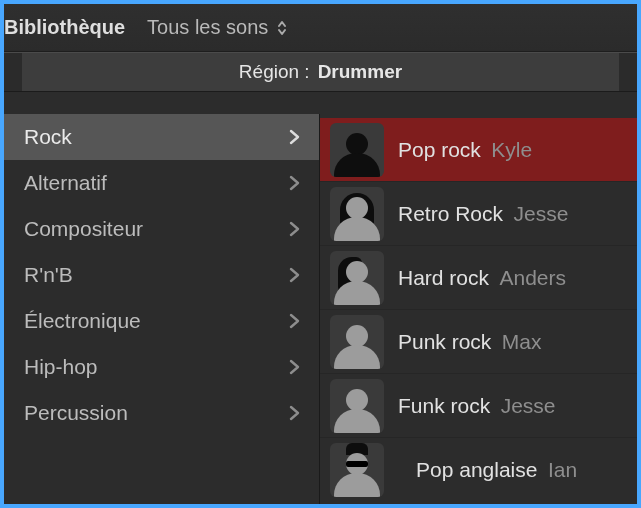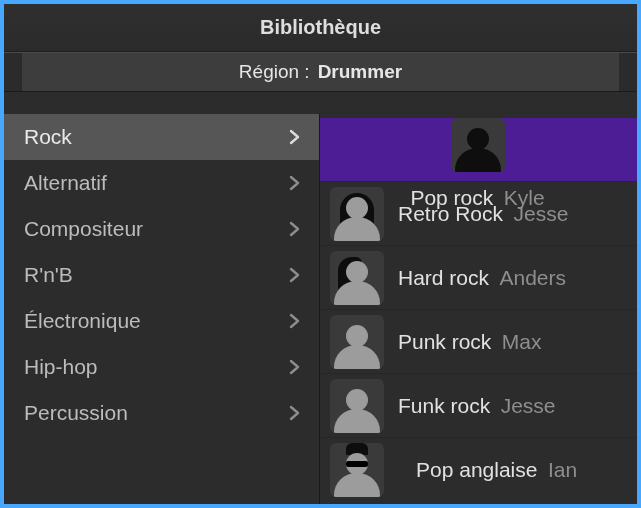--- a/index.html
+++ b/index.html
@@ -1,21 +1,21 @@
 <!DOCTYPE html>
 <html><head>
   <meta charset="utf-8">
   <style>
     * { margin: 0; padding: 0; box-sizing: border-box; font-family: -apple-system, "Helvetica Neue", Arial, sans-serif; -webkit-font-smoothing: antialiased; }
     html, body { width: 641px; height: 508px; background: #48a7ff; }
 
     .frame { position: absolute; left: 4px; top: 4px; right: 4px; bottom: 4px; background: #2c2c2c; overflow: hidden; }
 
     
-    .hdr1 { height: 48px; display:flex; align-items:center; justify-content:center; gap: 22px; color:#cfcfcf; font-size: 20px; background: linear-gradient(#2f2f2f, #2b2b2b); border-bottom:1px solid #1e1e1e; }
+    .hdr1 { height: 48px; display:flex; align-items:center; gap: 22px; color:#cfcfcf; font-size: 20px; background: linear-gradient(#2f2f2f, #2b2b2b); border-bottom:1px solid #1e1e1e; }
     .hdr1 .lib { font-weight: 600; color:#dedede; }
     .hdr1 .sel { color:#b9b9b9; display:flex; align-items:center; gap:8px; cursor:pointer; }
 
     
     .hdr2 { height: 40px; display:flex; align-items:center; justify-content:center; gap:8px; font-size:19px; background:#3d3d3d; color:#b4b4b4; border-top:1px solid #4b4b4b; border-bottom:1px solid #1b1b1b; position:relative; }
     .hdr2 .label { color:#e5e5e5; }
     .hdr2 .value { color:#e6e6e6; font-weight:600; }
     .hdr2 .edge-l, .hdr2 .edge-r { position:absolute; top:0; bottom:0; width:18px; background:#2b2b2b; }
     .hdr2 .edge-l { left:0; } .hdr2 .edge-r { right:0; }
 
@@ -27,21 +27,21 @@
     .cat-row { height:46px; display:flex; align-items:center; justify-content:space-between; padding:0 18px 0 20px; font-size:21px; color:#bcbcbc; cursor:pointer; }
     .cat-row.selected { background:#565656; color:#eaeaea; }
     .cat-row.selected .chev path { stroke:#dcdcdc; }
     .chev { width:14px; height:18px; flex:none; }
     .chev path { stroke:#8d8d8d; stroke-width:2.4; fill:none; stroke-linecap:round; stroke-linejoin:round; }
 
     
     .drummers { flex:1; padding-top:4px; }
     .dr-row { height:64px; display:flex; align-items:center; padding:0 12px 0 10px; gap:14px; cursor:pointer; border-bottom:1px solid #262626; }
     .dr-row:last-child { border-bottom:none;gap:32px; }
-    .dr-row.selected { background:#4c1d95;flex-direction:column; }
+    .dr-row.selected { background:#7f1d1d; }
     .dr-style { font-size:21px; color:#e1e1e1; font-weight:500; }
     .dr-name  { font-size:21px; color:#8e8e8e; font-weight:400; margin-left:6px; }
     .avatar { width:54px; height:54px; border-radius:6px; background:#3a3a3a; position:relative; overflow:hidden; flex:none; }
 
     
     .ud { width:12px; height:18px; }
     .ud path { stroke:#aaa; stroke-width:2; fill:none; stroke-linecap:round; stroke-linejoin:round; }
 
     
     .sil-base .head{ position:absolute; left:50%; top:10px; width:22px; height:22px; margin-left:-11px; background:#9c9c9c; border-radius:50%; }
@@ -52,20 +52,26 @@
     .hat::after{ content:""; position:absolute; left:50%; top:6px; width:36px; height:12px; margin-left:-18px; background:#0d0d0d; border-radius:4px; }
     .hat::before{ content:""; position:absolute; left:50%; top:0px; width:22px; height:12px; margin-left:-11px; background:#0d0d0d; border-radius:6px 6px 0 0; }
     .shades::after{ content:""; position:absolute; left:50%; top:18px; width:22px; height:6px; margin-left:-11px; background:#000; border-radius:2px; }
   </style>
 </head>
 <body>
 <div class="frame">
 
   <div class="hdr1">
     <div class="lib">Bibliothèque</div>
+    <div class="sel">
+      <span>Tous les sons</span>
+      <svg class="ud" viewBox="0 0 12 18">
+          <path d="M3 7 L6 3 L9 7 M3 11 L6 15 L9 11"></path>
+        </svg>
+    </div>
   </div>
 
   <div class="hdr2">
     <div class="edge-l"></div>
     <span class="label">Région :</span>
     <span class="value">Drummer</span>
     <div class="edge-r"></div>
   </div>
 
   <div class="cols">

